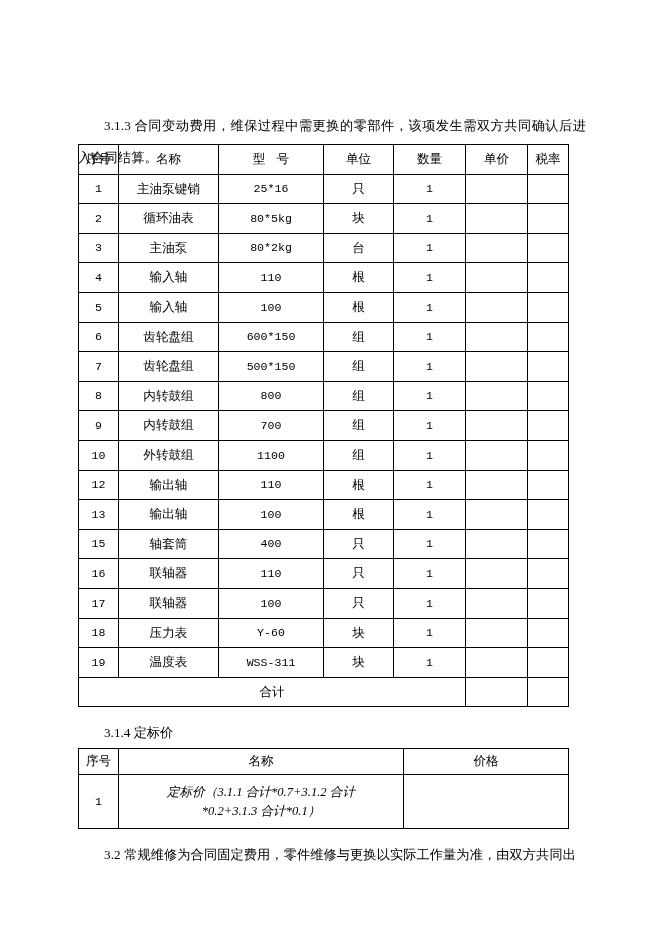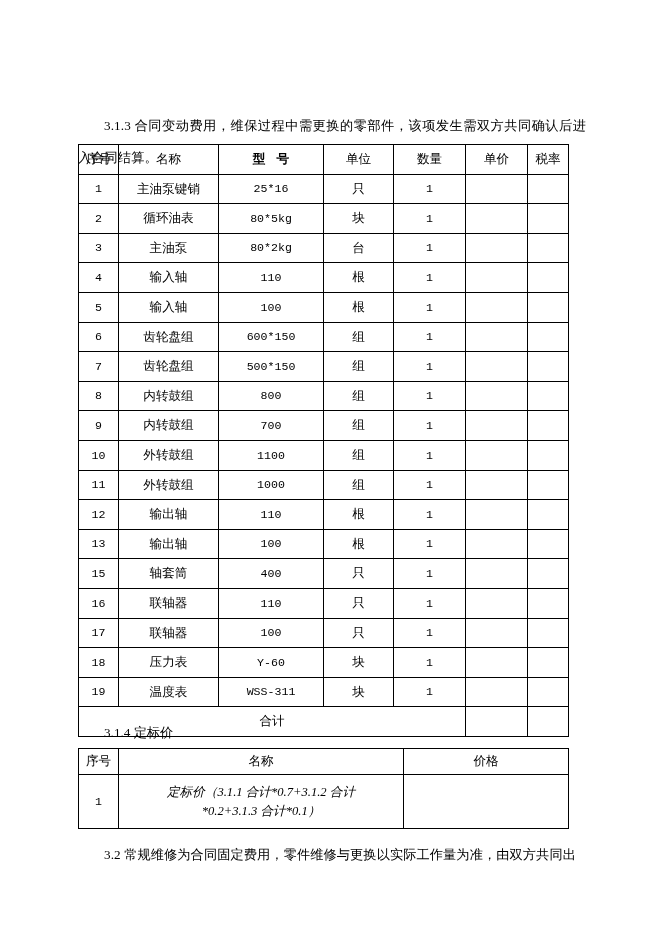--- a/index.html
+++ b/index.html
@@ -79,21 +79,20 @@
   #parts-table .c-model { width: 105px; }
   #parts-table .c-unit  { width: 70px; }
   #parts-table .c-qty   { width: 72px; }
   #parts-table .c-price { width: 62px; }
   #parts-table .c-tax   { width: 41px; }
 
   .hdr-spaced {
     display: inline-block;
     letter-spacing: 0.32em;
     text-indent: 0.32em;
-    font-weight: bold;
   }
 
   .num, .model, .seq {
     font-family: "Liberation Mono", "DejaVu Sans Mono", monospace;
     font-size: 11.6px;
   }
 
   
   #bid-price-table {
     left: 78px;
@@ -219,29 +218,20 @@
           <td class="model">700</td>
           <td>组</td>
           <td class="num">1</td>
           <td></td>
           <td></td>
         </tr>
         <tr>
           <td class="seq">10</td>
           <td>外转鼓组</td>
           <td class="model">1100</td>
-          <td>组</td>
-          <td class="num">1</td>
-          <td></td>
-          <td></td>
-        </tr>
-        <tr>
-          <td class="seq">11</td>
-          <td>外转鼓组</td>
-          <td class="model">1000</td>
           <td>组</td>
           <td class="num">1</td>
           <td></td>
           <td></td>
         </tr>
         <tr>
           <td class="seq">12</td>
           <td>输出轴</td>
           <td class="model">110</td>
           <td>根</td>

